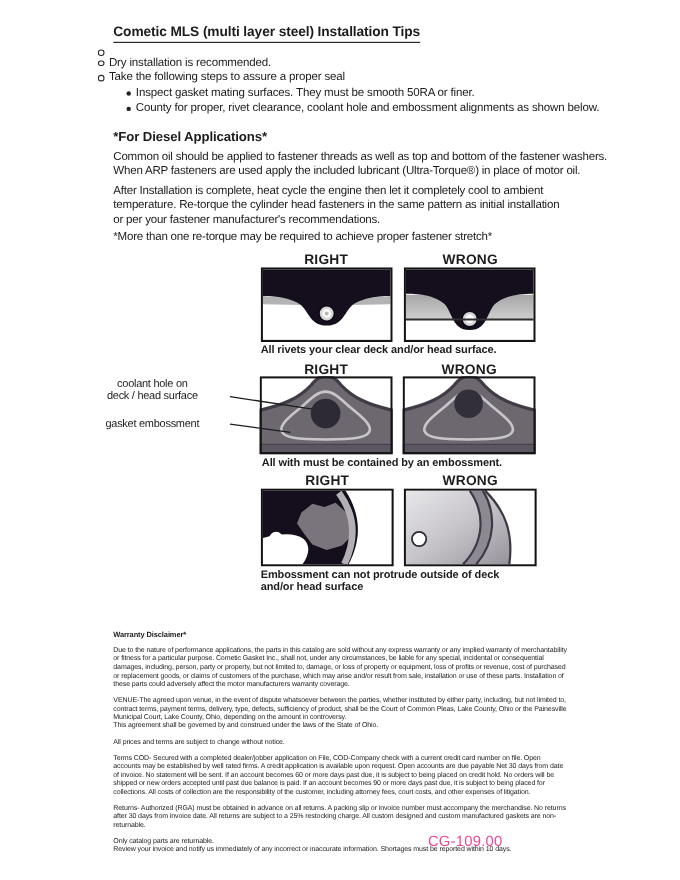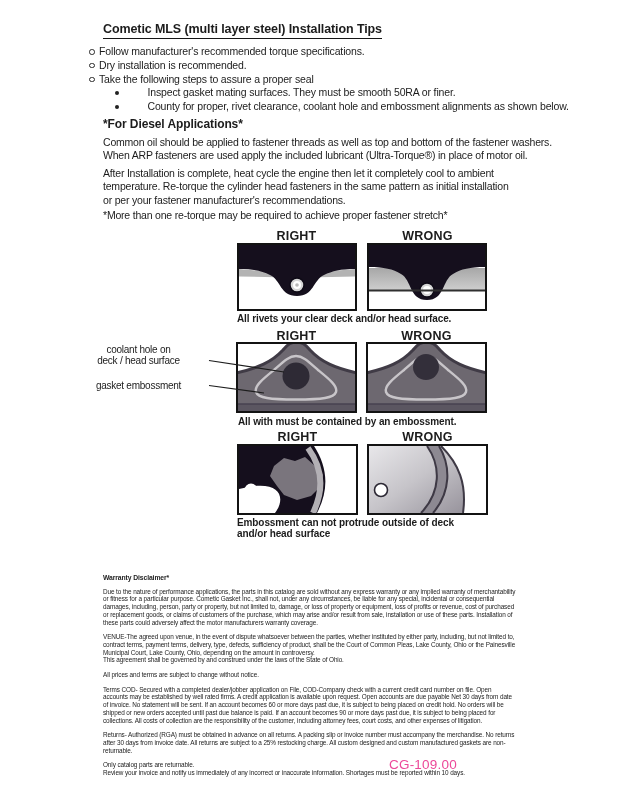--- a/index.html
+++ b/index.html
@@ -9,21 +9,21 @@
   }
   .abs{position:absolute;}
   .title{
     left:103px;top:22px;font-size:12.5px;font-weight:bold;letter-spacing:-0.1px;
     border-bottom:1.6px solid #161616;padding-bottom:1.5px;
   }
   .bullets{left:89px;top:45px;font-size:10.5px;line-height:13.8px;letter-spacing:-0.15px;}
   .b-row{display:flex;align-items:center;}
   .odot{width:3.5px;height:3.5px;border:1.1px solid #2a2a2a;border-radius:50%;margin-right:4.5px;flex:none;}
   .fdot{width:4px;height:4px;background:#222;border-radius:50%;margin-right:4.5px;flex:none;}
-  .sub{margin-left:26px;gap:24px;}
+  .sub{margin-left:26px;}
   .diesel-h{left:103px;top:117px;font-size:12px;font-weight:bold;letter-spacing:-0.1px;}
   .dpara{left:103px;width:505px;font-size:10.5px;line-height:13.4px;letter-spacing:-0.2px;white-space:pre-line;}
   .dp1{top:136px;}
   .dp2{top:167px;}
   .dnote{top:209px;}
   .dlabel{font-size:12.5px;font-weight:bold;text-align:center;width:121px;letter-spacing:0.2px;}
   .panel{position:absolute;line-height:0;}
   .caption{font-size:10px;font-weight:bold;letter-spacing:-0.1px;line-height:11px;white-space:pre-line;}
   .ann{left:86px;width:105px;text-align:center;font-size:10px;line-height:11px;letter-spacing:-0.25px;white-space:pre-line;}
   .leaders{left:103px;top:342px;width:300px;height:75px;pointer-events:none;}
@@ -35,21 +35,20 @@
 </head>
 <body>
 
 <div class="page">
 
   <div class="abs title">Cometic MLS (multi layer steel) Installation Tips</div>
 
   <div class="abs bullets">
     <div class="b-row">
       <span class="odot"></span>
-      <span>Follow manufacturer's recommended torque specifications.</span>
     </div>
     <div class="b-row">
       <span class="odot"></span>
       <span>Dry installation is recommended.</span>
     </div>
     <div class="b-row">
       <span class="odot"></span>
       <span>Take the following steps to assure a proper seal</span>
     </div>
     <div class="b-row sub">

